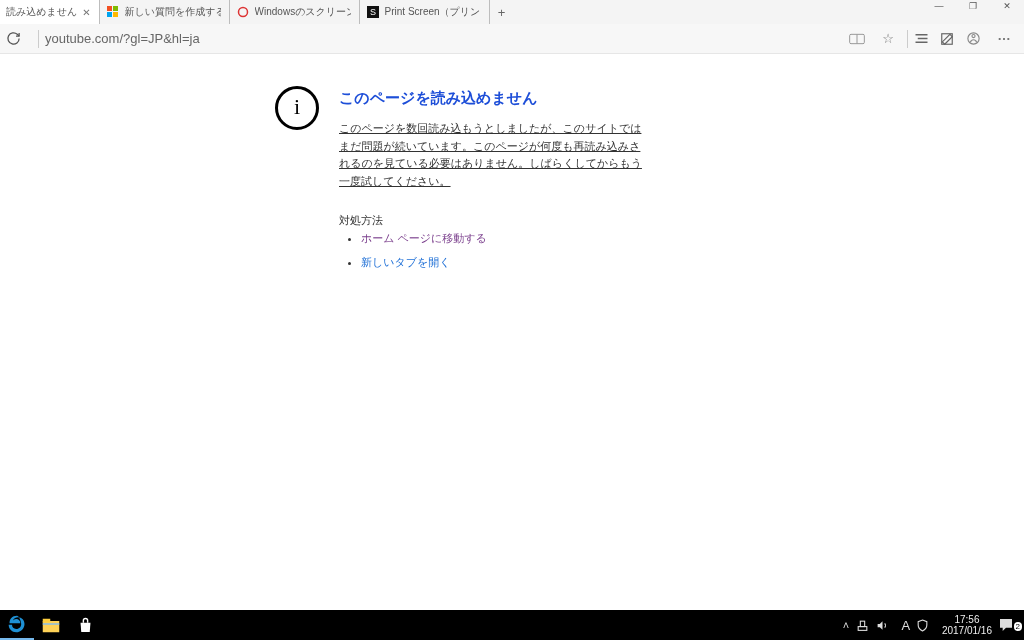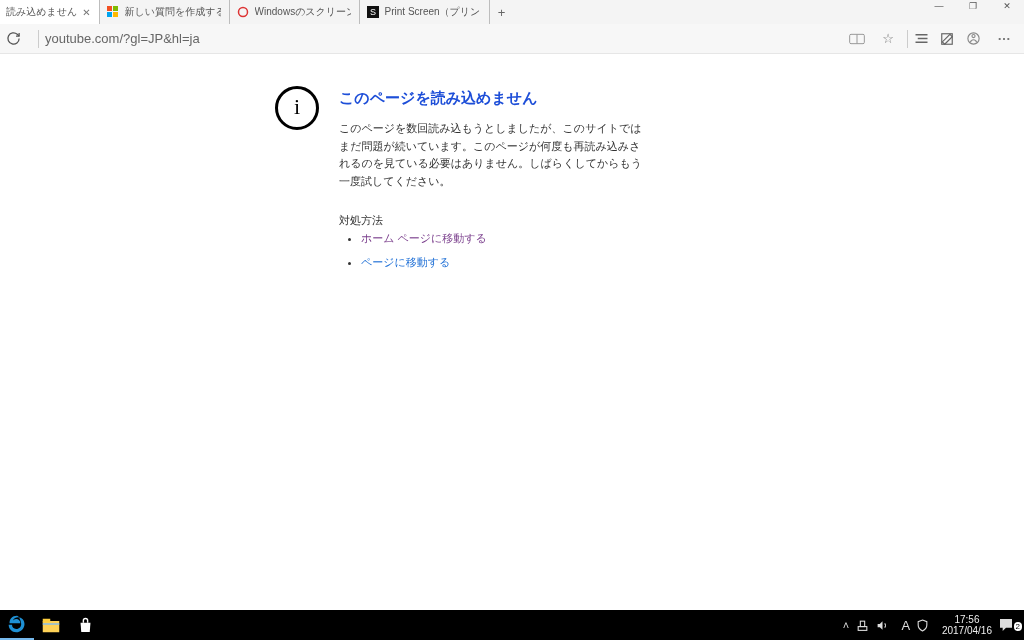--- a/index.html
+++ b/index.html
@@ -42,21 +42,21 @@
   .content { position: absolute; top: 70px; left: 0; right: 0; bottom: 30px; background:#fff; }
   .error-wrap { display:flex; margin: 16px 0 0 275px; }
   .info-circle {
     width: 44px; height: 44px; border: 3px solid #000; border-radius: 50%;
     display:flex; align-items:center; justify-content:center; font-size: 22px;
     font-family: "Georgia", serif; margin-right: 20px; flex: 0 0 auto;
     padding-bottom: 2px;
   }
   .error-body { max-width: 310px; font-size: 11px; color:#333; line-height:1.6; }
   .error-title { font-size: 15px; font-weight: 600; margin-bottom: 10px; color:#1d4ed8; }
-  .error-desc { margin-bottom: 22px; }
+  .error-desc { margin-bottom: 22px; text-decoration: underline; }
   .error-sub { }
   .error-links { list-style: disc; padding-left: 22px; }
   .error-links li { margin-bottom: 6px; }
   .error-links a.visited { color: #7a3e8c; text-decoration:none;margin-top:48px; }
   .error-links a.normal { color: #1e6fd6; text-decoration:none; }
 
   
   .taskbar {
     position: absolute; bottom: 0; left: 0; right: 0; height: 30px;
     background: #000; display: flex; align-items: center; color: #fff;
@@ -159,21 +159,21 @@
 
 <div class="content">
   <div class="error-wrap">
     <div class="info-circle">i</div>
     <div class="error-body">
       <div class="error-title">このページを読み込めません</div>
       <div class="error-desc">このページを数回読み込もうとしましたが、このサイトではまだ問題が続いています。このページが何度も再読み込みされるのを見ている必要はありません。しばらくしてからもう一度試してください。</div>
       <div class="error-sub">対処方法</div>
       <ul class="error-links">
         <li><a href="#" class="visited">ホーム ページに移動する</a></li>
-        <li><a href="#" class="normal">ページに移動する</a></li>
+        <li><a href="#" class="normal">新しいタブを開く</a></li>
       </ul>
     </div>
   </div>
 </div>
 
 <div class="taskbar">
   <div class="tb-item active">
     <svg width="20" height="20" viewBox="0 0 24 24">
         <path fill="#1e90d4" d="M12 2C6 2 3 6 3 11h13c0-3-2-5-5-5-2 0-3 1-4 2 1-3 4-4 6-4 5 0 8 4 8 8 0 5-4 10-10 10-5 0-9-4-9-9h4c0 3 2 5 5 5 4 0 6-3 6-6 0-4-3-10-5-10z"></path>
       </svg>
@@ -207,21 +207,21 @@
         </svg>
     </div>
     <div class="tray-icon" style="font-size:13px;">A</div>
     <div class="tray-icon">
       <svg width="13" height="13" viewBox="0 0 24 24" fill="none" stroke="#ddd" stroke-width="2">
           <path d="M12 2l8 3v6c0 6-4 9-8 11-4-2-8-5-8-11V5z"></path>
         </svg>
     </div>
     <div class="clock">
       <div>17:56</div>
-      <div>2017/04/16</div>
+      <div>2017/01/16</div>
     </div>
     <div class="tray-icon" style="width:26px; position:relative;">
       <svg width="16" height="16" viewBox="0 0 24 24" fill="#ddd">
           <path d="M3 3h18v13H12l-5 5v-5H3z"></path>
         </svg>
       <span style="position:absolute; bottom:2px; right:2px; font-size:8px; background:#fff; color:#000; border-radius:6px; padding:0 2px;">2</span>
     </div>
   </div>
 </div>
 

